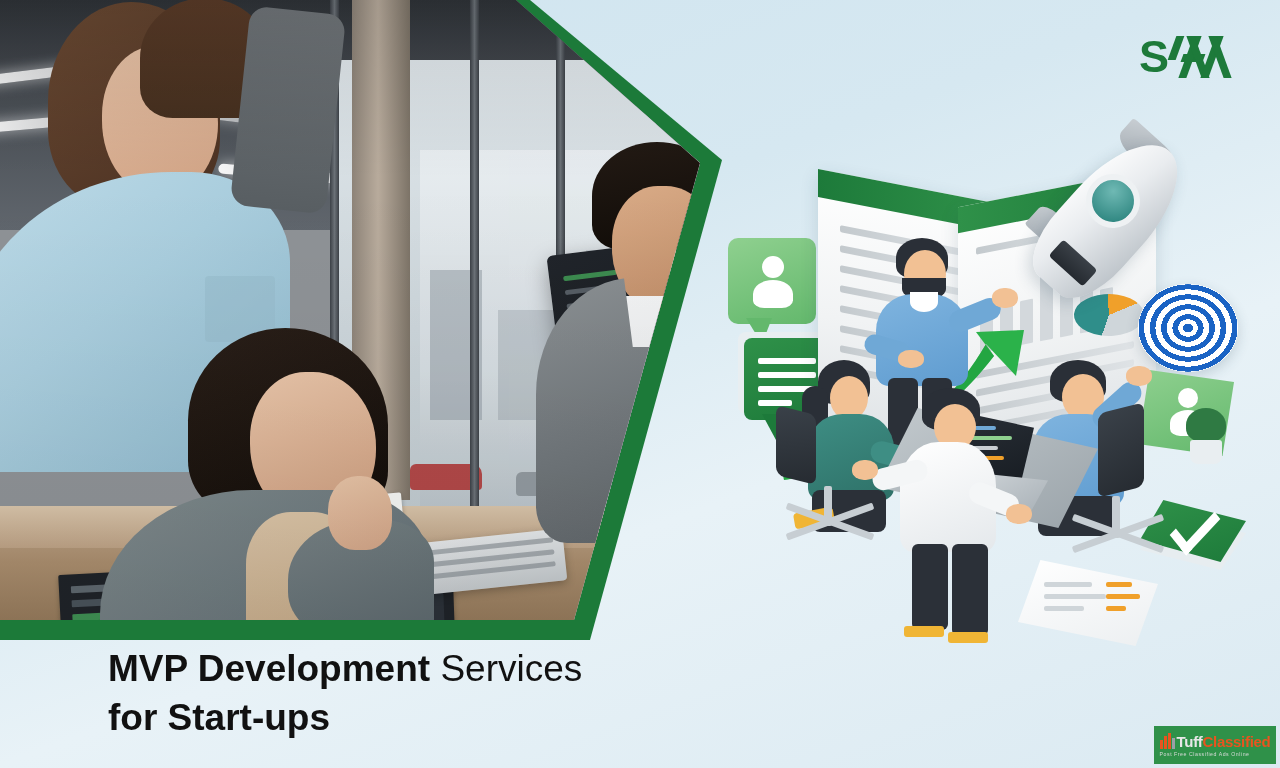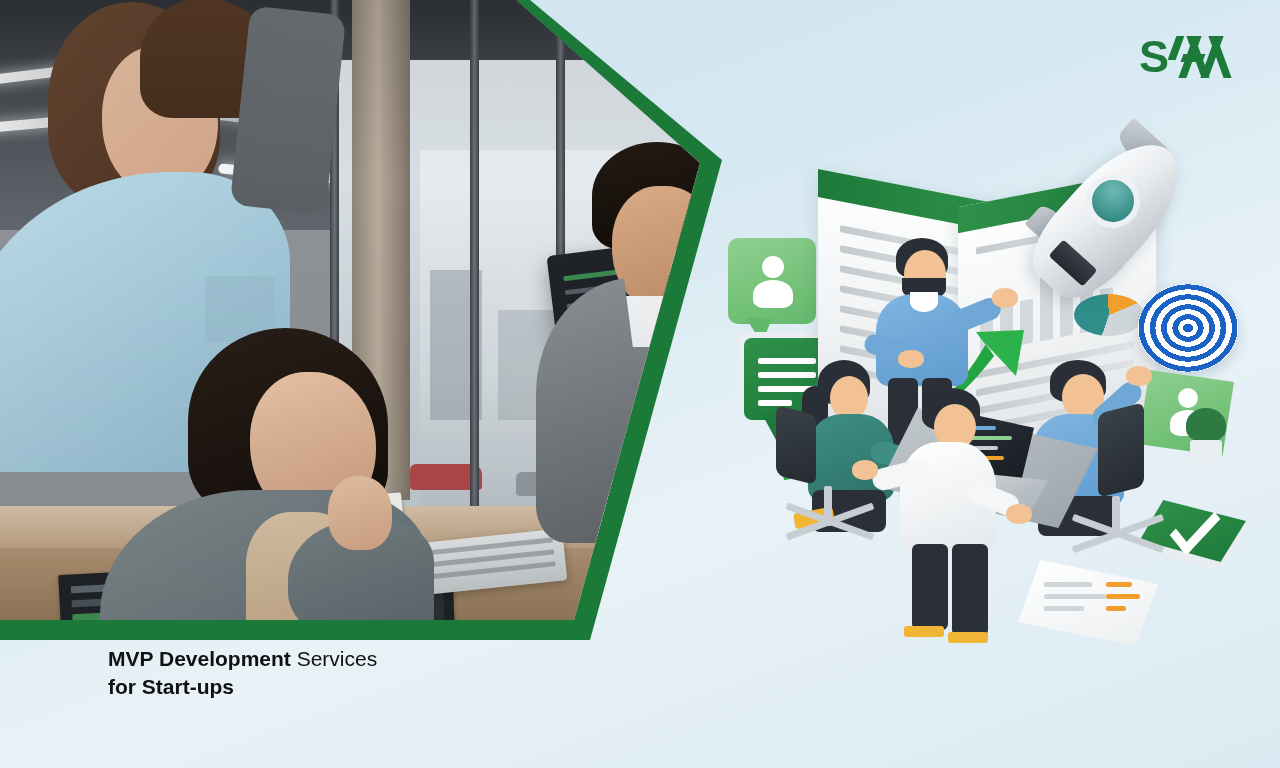--- a/index.html
+++ b/index.html
@@ -295,21 +295,21 @@
   .logo .lg-yn {
     display:inline-block; width:62px; height:42px; position:relative; margin:0 2px;
   }
   .logo .lg-yn i {
     position:absolute; display:block; background:#1d7a3a;
   }
 
   
   .headline {
     position:absolute; left:108px; top:645px;
-    font-size:21px; line-height:1.32; color:#111;
+    font-size:37px; line-height:1.32; color:#111;
     font-family:"Liberation Sans", sans-serif;
   }
   .headline .strong { font-weight:700; }
   .headline .light  { font-weight:400; }
   .headline .l2 { font-weight:700; }
 
   
   .watermark {
     position:absolute; right:4px; bottom:4px;
     width:122px; height:38px;
@@ -636,14 +636,29 @@
     </span>
   </div>
 
   <div class="headline">
     <div>
       <span class="strong">MVP Development</span><span class="light"> Services</span>
     </div>
     <div class="l2">for Start-ups</div>
   </div>
 
+  <div class="watermark">
+    <div class="wm-inner">
+      <div class="wm-top">
+        <span class="wm-bars">
+            <i></i>
+            <i></i>
+            <i></i>
+            <i></i>
+          </span>
+        <span class="wm-tuff">Tuff</span>
+        <span class="wm-class">Classified</span>
+      </div>
+      <div class="wm-tag">Post Free Classified Ads Online</div>
+    </div>
+  </div>
 
 </div>
 
 </body></html>

